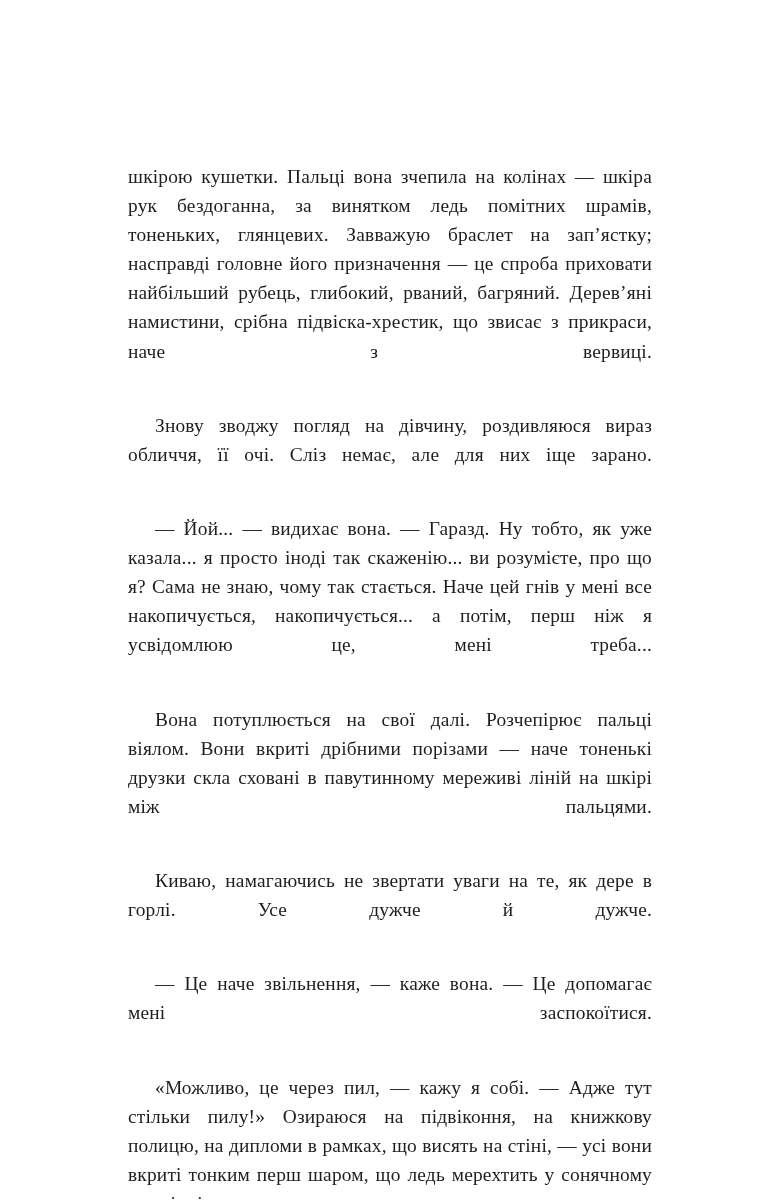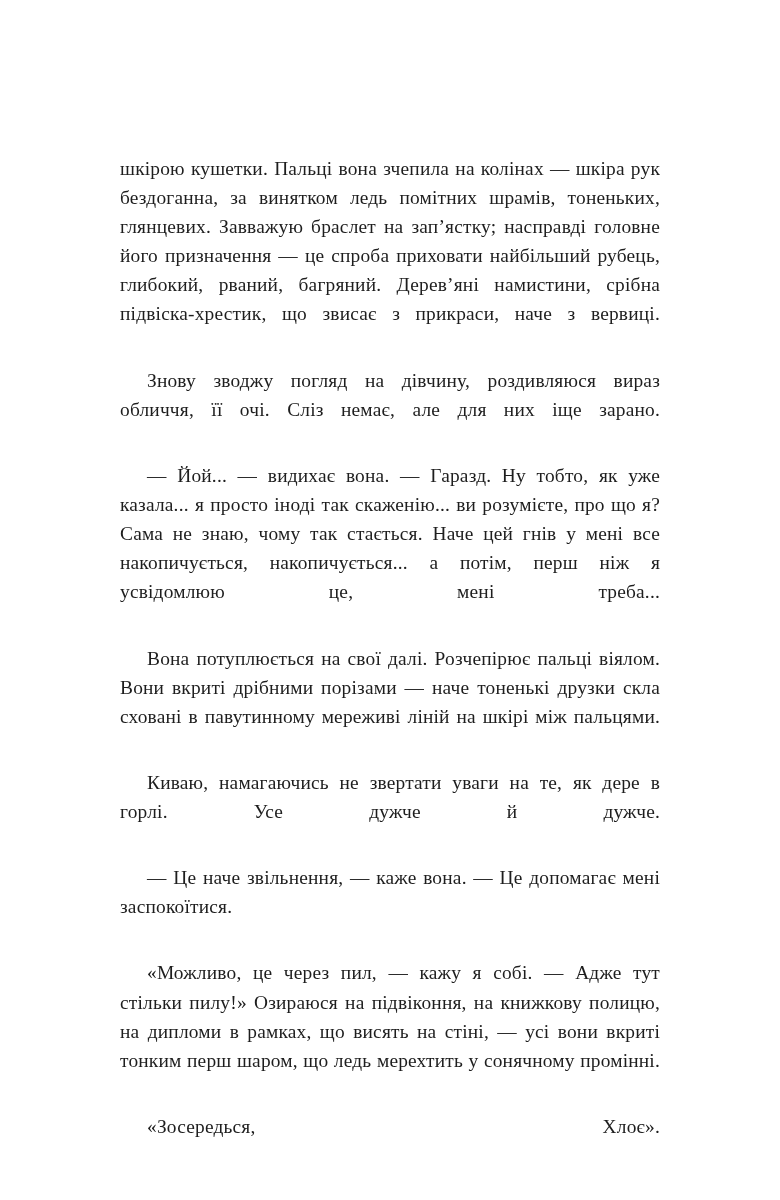--- a/index.html
+++ b/index.html
@@ -20,21 +20,21 @@
   }
 
   .text-block {
     position: absolute;
     left: 112px;
     top: 146px;
     width: 556px;
   }
 
   .para {
-    margin: 8px;
+    margin: 16px;
     font-family: "Liberation Serif", "DejaVu Serif", serif;
     font-size: 19.4px;
     line-height: 29.1px;
     color: #1e1e1e;
     text-align: justify;
     text-justify: inter-word;
     text-indent: 27px;
     hyphens: manual;
     -webkit-hyphens: manual;
     letter-spacing: 0.01em;

